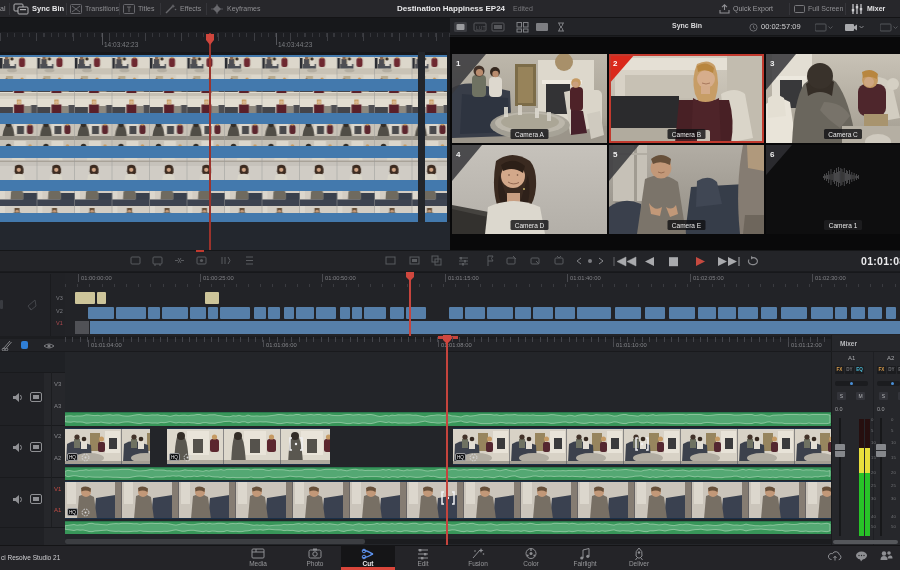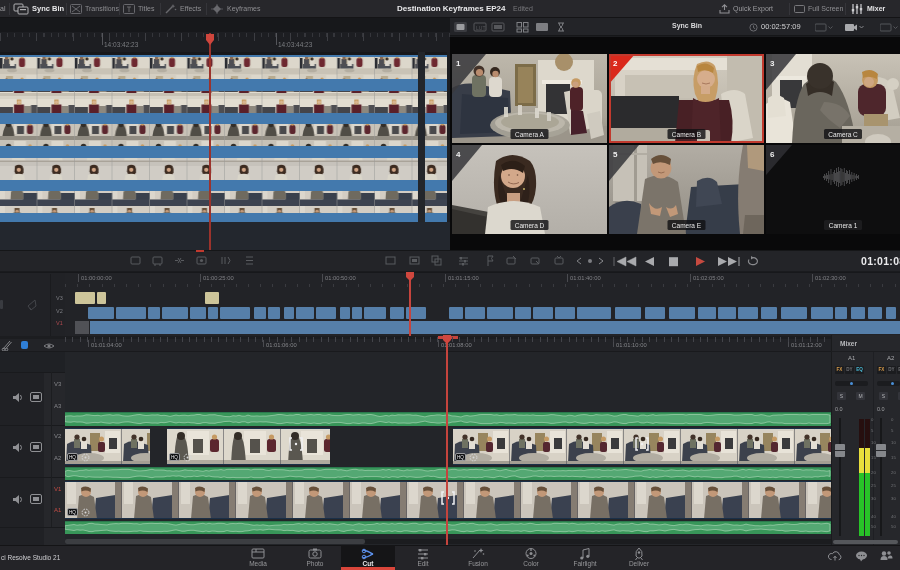--- a/index.html
+++ b/index.html
@@ -35,21 +35,21 @@
       <path d="M9 1 l0.6 1.6 L11.2 3.2 l-1.6 0.6 L9 5.4 l-0.6-1.6 L6.8 3.2 l1.6-0.6 Z" fill="#68686d"></path>
       <circle cx="11.5" cy="6.5" r="0.8" fill="#68686d"></circle>
     </svg>
 <div class="tx" style="left:180px;top:5px;font-size:7px;color:#8e8e92">Effects</div>
 <div class="abs" style="left:206px;top:3px;width:1px;height:12px;background:#35353a"></div>
 <svg class="abs" style="left:210px;top:3px" width="14" height="12" viewBox="0 0 14 12">
       <path d="M1 6 h12 M7 1 v10" stroke="#55555a" stroke-width="1"></path>
       <path d="M7 2 L11 6 L7 10 L3 6 Z" fill="#68686d"></path>
     </svg>
 <div class="tx" style="left:227px;top:5px;font-size:7px;color:#8e8e92">Keyframes</div>
-<div class="tx" style="left:397px;top:4px;font-size:8px;font-weight:bold;color:#e9e9eb">Destination Keyframes EP24</div>
+<div class="tx" style="left:397px;top:4px;font-size:8px;font-weight:bold;color:#e9e9eb">Destination Happiness EP24</div>
 <div class="tx" style="left:513px;top:5px;font-size:7px;color:#77777b">Edited</div>
 <svg class="abs" style="left:719px;top:4px" width="11" height="10" viewBox="0 0 11 10">
       <path d="M1 6 v3 h9 V6" fill="none" stroke="#919195" stroke-width="1.1"></path>
       <path d="M5.5 1 v5 M3 3.2 L5.5 0.8 L8 3.2" fill="none" stroke="#919195" stroke-width="1.1"></path>
     </svg>
 <div class="tx" style="left:733px;top:5px;font-size:7px;color:#9a9a9e">Quick Export</div>
 <div class="abs" style="left:789px;top:3px;width:1px;height:12px;background:#35353a"></div>
 <svg class="abs" style="left:794px;top:5px" width="11" height="8" viewBox="0 0 11 8">
       <rect x="0.5" y="0.5" width="10" height="7" rx="1" fill="none" stroke="#77777b" stroke-width="1"></rect>
     </svg>

